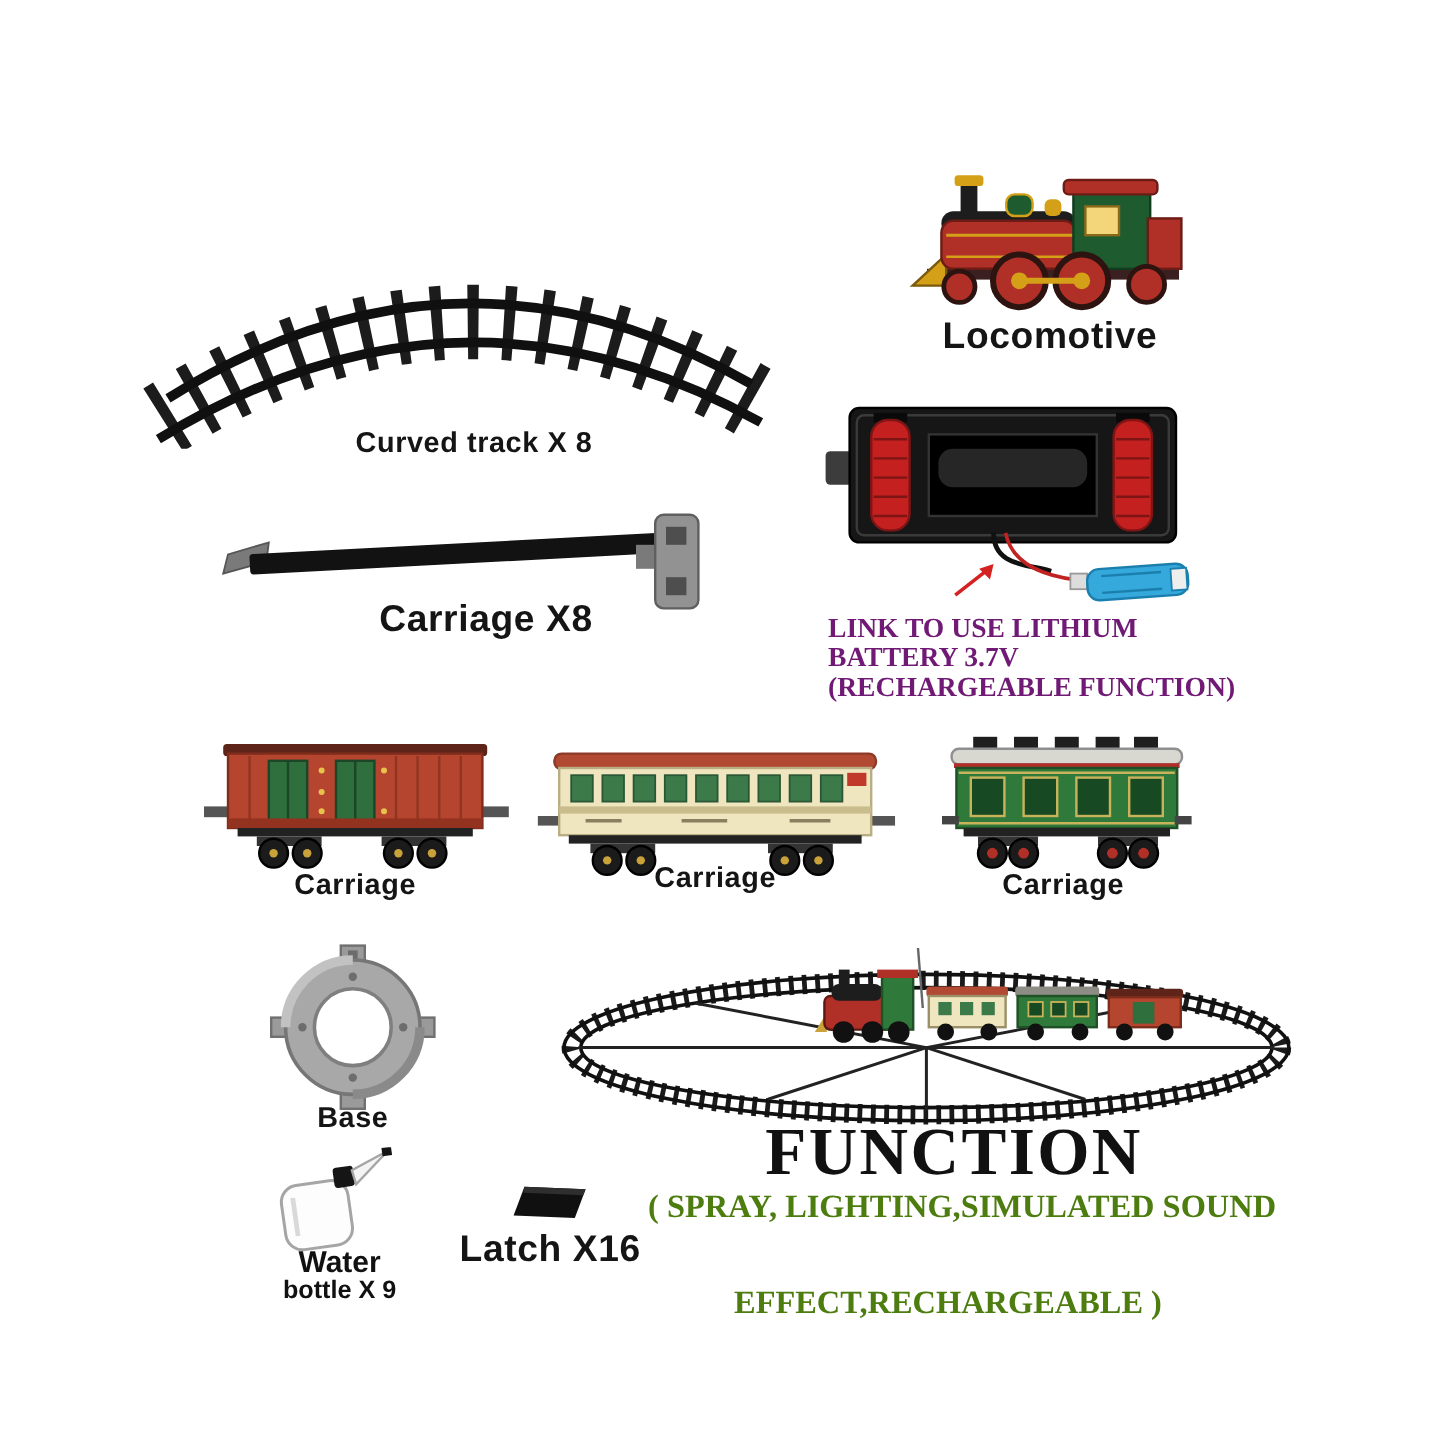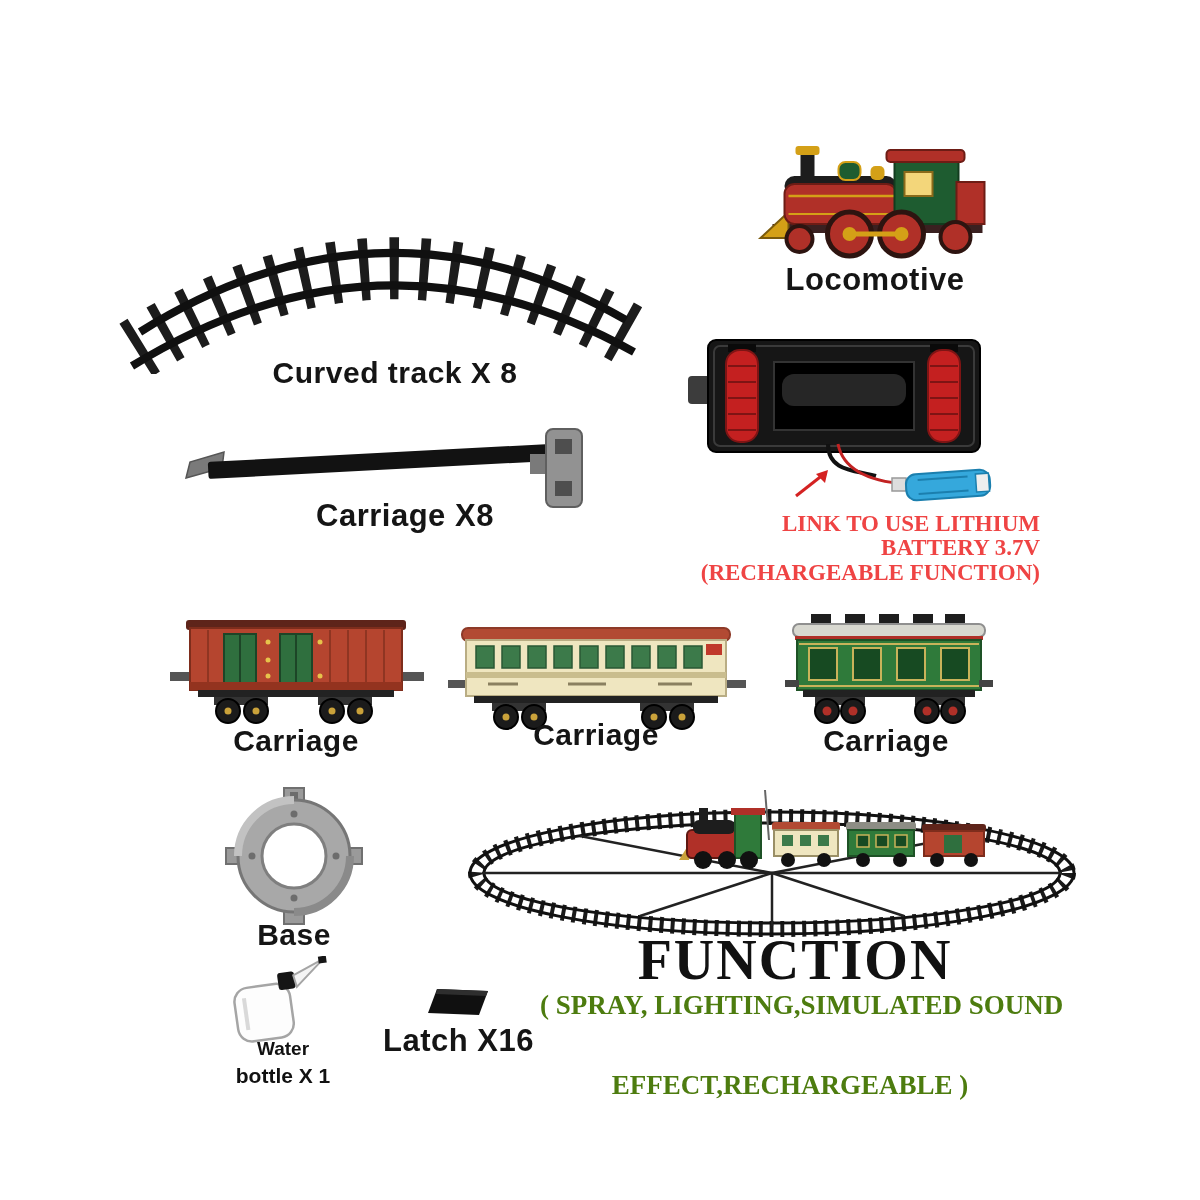--- a/index.html
+++ b/index.html
@@ -1,26 +1,26 @@
 <!DOCTYPE html>
 <html><head>
 <meta charset="utf-8">
 <style>
   html,body{margin:0;padding:0;background:#fff;}
   .canvas{position:relative;width:1200px;height:1200px;background:#ffffff;overflow:hidden;
           font-family:"Liberation Sans",sans-serif;color:#111;}
   .abs{position:absolute;}
-  .lbl{font-weight:800;font-size:30px;text-align:center;letter-spacing:.5px;color:#151515;}
+  .lbl{font-weight:800;font-size:24px;text-align:center;letter-spacing:.5px;color:#151515;}
   .battery-caption{font-family:"Liberation Serif",serif;font-weight:700;font-size:23px;
-                   line-height:1.06;text-align:right;color:#ef4444;}
+                   line-height:1.06;text-align:left;color:#701a75;}
   .fn-title{font-family:"Liberation Serif",serif;font-weight:700;font-size:56px;
             letter-spacing:2px;text-align:center;color:#111;}
   .fn-sub{font-family:"Liberation Serif",serif;font-weight:700;font-size:27px;
           line-height:1.15;text-align:center;color:#4d7c0f;white-space:nowrap;}
-  .water-l1{font-weight:800;font-size:19px;text-align:center;}
+  .water-l1{font-weight:800;font-size:25px;text-align:center;}
   .water-l2{font-weight:800;font-size:21px;text-align:center;}
   svg{display:block;}
 </style>
 </head>
 <body>
 
 <div class="canvas">
 
   <div class="abs" style="left:118px;top:232px;">
     <svg width="530" height="142" viewBox="0 0 530 142">
@@ -298,21 +298,21 @@
       <g transform="rotate(-8 50 55)">
         <rect x="10" y="28" width="56" height="54" rx="14" fill="#fdfdfd" stroke="#a5a5a5" stroke-width="2.5"></rect>
         <line x1="20" y1="38" x2="20" y2="70" stroke="#d9d9d9" stroke-width="4"></line>
         <rect x="56" y="18" width="17" height="17" rx="3" fill="#151515"></rect>
         <polygon points="72,22 104,10 74,34" fill="#f4f4f4" stroke="#a5a5a5" stroke-width="2"></polygon>
         <rect x="99" y="7" width="8" height="7" fill="#151515"></rect>
       </g>
     </svg>
   </div>
   <div class="abs water-l1" style="left:228px;top:1038px;width:110px;">Water</div>
-  <div class="abs water-l2" style="left:228px;top:1064px;width:110px;">bottle X 1</div>
+  <div class="abs water-l2" style="left:228px;top:1064px;width:110px;">bottle X 9</div>
 
   <div class="abs" style="left:422px;top:982px;">
     <svg width="72" height="40" viewBox="0 0 72 40">
       <polygon points="6,31 15,7 66,9 57,33" fill="#101010"></polygon>
       <polygon points="15,7 66,9 64,14 14,12" fill="#2e2e2e"></polygon>
     </svg>
   </div>
   <div class="abs lbl" style="left:376px;top:1023px;width:165px;font-size:31px;">Latch X16</div>
 
 </div>

